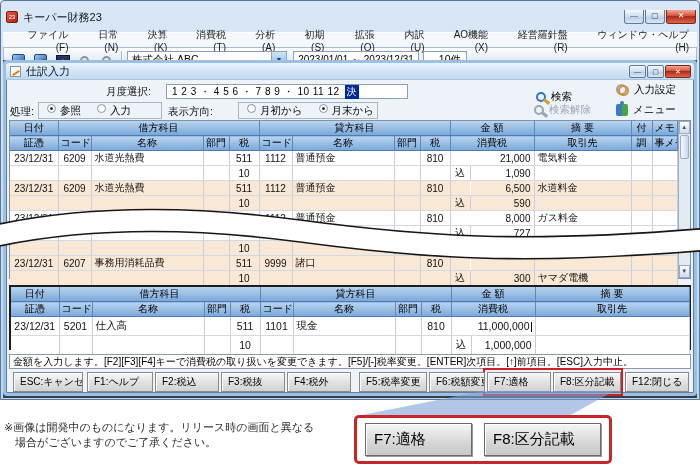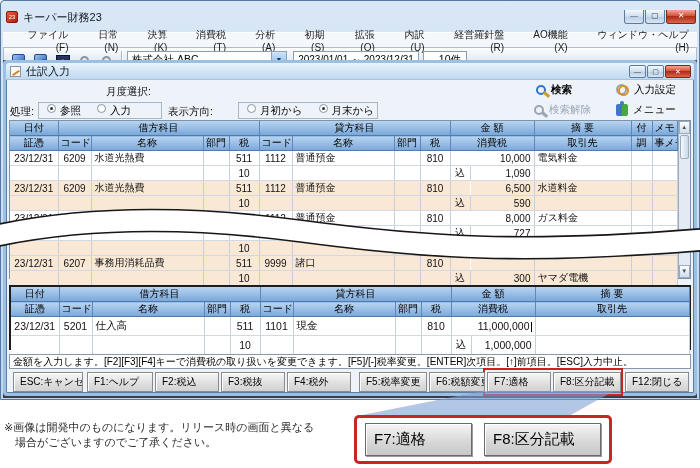--- a/index.html
+++ b/index.html
@@ -135,22 +135,22 @@
     </div>
     <div class="app-menubar" id="menubar">
         <span class="menu-item">ファイル(F)</span>
         <span class="menu-item">日常(N)</span>
         <span class="menu-item">決算(K)</span>
         <span class="menu-item">消費税(T)</span>
         <span class="menu-item">分析(A)</span>
         <span class="menu-item">初期(S)</span>
         <span class="menu-item">拡張(O)</span>
         <span class="menu-item">内訳(U)</span>
+        <span class="menu-item">AO機能(X)</span>
         <span class="menu-item">経営羅針盤(R)</span>
-        <span class="menu-item">AO機能(X)</span>
         <span class="menu-item">ウィンドウ・ヘルプ(H)</span>
       </div>
     <div class="app-toolbar">
       <div class="tbtn">
           <div class="g-disk"></div>
         </div>
       <div class="tbtn">
           <div class="g-disk2"></div>
         </div>
       <div class="tbtn">
@@ -178,20 +178,24 @@
       <div class="j-icon"></div>
       <div class="jtitle">仕訳入力</div>
       <div class="winbtns">
         <div class="jwinbtn">—</div>
         <div class="jwinbtn">▢</div>
         <div class="jwinbtn close">✕</div>
       </div>
     </div>
 
     <div class="jlabel" style="left:100px; top:22px;">月度選択:</div>
+    <div class="month-strip">
+      <span>1 2 3 ・ 4 5 6 ・ 7 8 9 ・ 10 11 12</span>
+      <span class="kessan">決</span>
+    </div>
 
     <div class="jlabel" style="left:4px; top:42px;">処理:</div>
     <div class="group-box" style="left:32px; top:39px; width:124px;" id="process-group">
         <span class="radio-opt">
           <span class="radio sel"></span>
           <span>参照</span>
         </span>
         <span class="radio-opt">
           <span class="radio"></span>
           <span>入力</span>
@@ -203,21 +207,21 @@
         <span class="radio-opt">
           <span class="radio"></span>
           <span>月初から</span>
         </span>
         <span class="radio-opt">
           <span class="radio sel"></span>
           <span>月末から</span>
         </span>
       </div>
 
-    <div class="action" style="left:530px; top:20px;font-weight:bold;">
+    <div class="action" style="left:530px; top:27px;">
       <span class="ic-mag"></span>
       <span class="lbl">検索</span>
     </div>
     <div class="action" style="left:610px; top:20px;">
       <span class="ic-keys"></span>
       <span class="lbl">入力設定</span>
     </div>
     <div class="action" style="left:528px; top:40px;">
       <span class="ic-mag dis"></span>
       <span class="lbl dis-lbl">検索解除</span>
@@ -276,21 +280,21 @@
               <td class="col-date">23/12/31</td>
               <td class="col-dcode">6209</td>
               <td class="col-dname">水道光熱費</td>
               <td class="col-ddept"></td>
               <td class="col-dtax">511</td>
               <td class="col-ccode">1112</td>
               <td class="col-cname">普通預金</td>
               <td class="col-cdept"></td>
               <td class="col-ctax">810</td>
               <td class="col-komi"></td>
-              <td class="col-amount">10,000</td>
+              <td class="col-amount">21,000</td>
               <td class="col-summary">電気料金</td>
               <td class="col-fu"></td>
               <td class="col-memo"></td>
             </tr>
             <tr class="white">
               <td class="col-date"></td>
               <td class="col-dcode"></td>
               <td class="col-dname"></td>
               <td class="col-ddept"></td>
               <td class="col-dtax">10</td>

